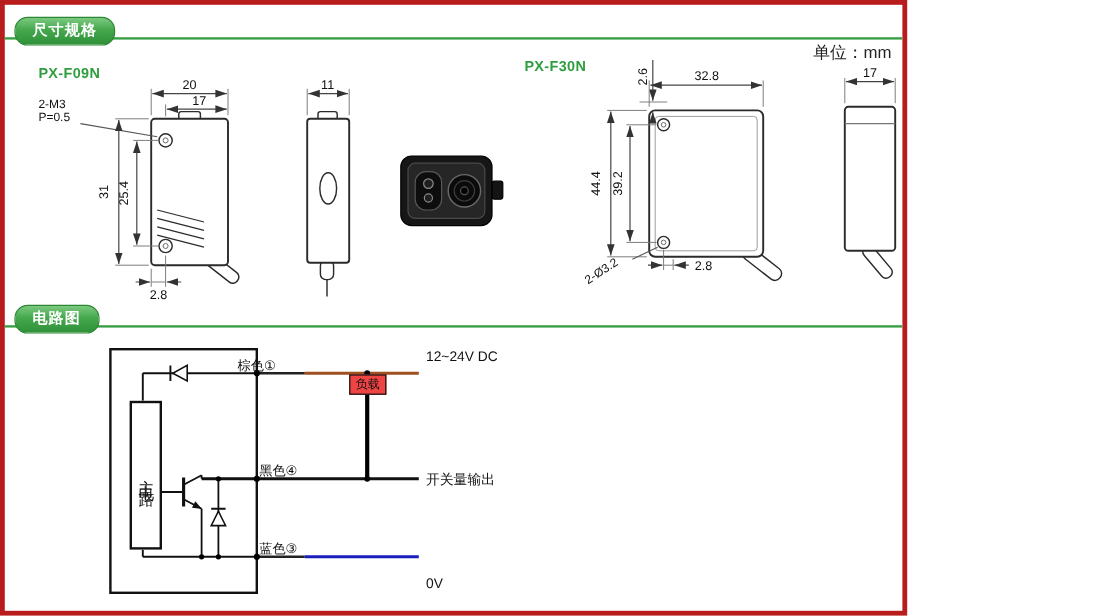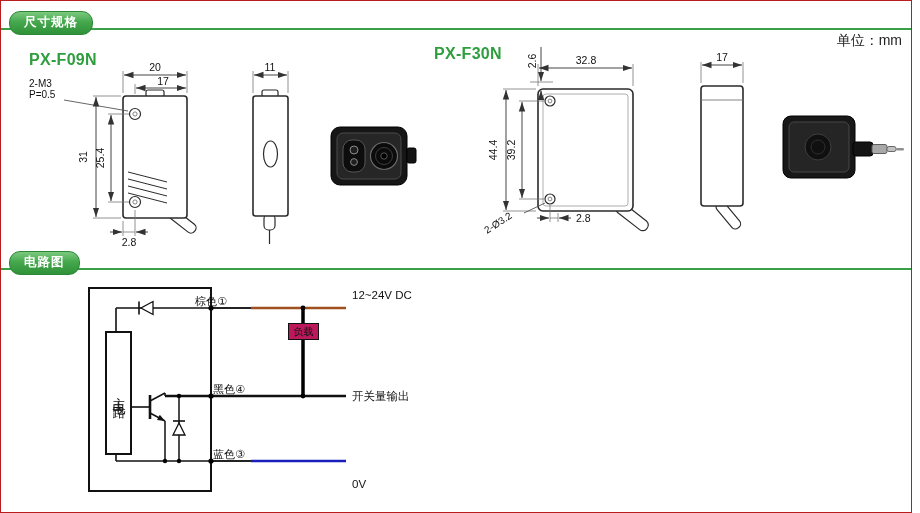--- a/index.html
+++ b/index.html
@@ -1,30 +1,30 @@
 <!DOCTYPE html>
 <html><head>
 <meta charset="utf-8">
 <style>
   *{margin:0;padding:0;box-sizing:border-box}
   body{background:#fff}
-  .page{position:relative;width:912px;height:513px;background:#fff;overflow:hidden;
-        font-family:"Liberation Sans","DejaVu Sans",sans-serif;border:1px solid #b91c1c}
+  .page{position:relative;width:756px;height:513px;background:#fff;overflow:hidden;
+        font-family:"Liberation Sans","DejaVu Sans",sans-serif;border:4px solid #b91c1c}
   .layer{position:absolute;left:0}
   .rule{position:absolute;left:0;right:0;height:2px;background:#3aa047;z-index:1}
   .badge{position:absolute;background:linear-gradient(180deg,#7cc97f 0%,#45a84d 45%,#2f9138 100%);
          border:1px solid #2b8733;color:#fff;font-size:12.5px;font-weight:bold;line-height:1;
          padding:4px 14px 5px;border-radius:11px;letter-spacing:1px;z-index:3}
   .unit-label{position:absolute;right:9px;top:31px;font-size:14px;color:#222;z-index:2}
-  .prod-name{position:absolute;color:#2f9e3f;font-size:16px;font-weight:bold;letter-spacing:.3px;z-index:2}
+  .prod-name{position:absolute;color:#2f9e3f;font-size:12px;font-weight:bold;letter-spacing:.3px;z-index:2}
   .main-circuit-box{position:absolute;left:104px;top:330px;width:27px;height:124px;border:2px solid #111;
          background:#fff;display:flex;align-items:center;justify-content:center;color:#111;z-index:2}
   .main-circuit-box span{writing-mode:vertical-rl;text-orientation:upright;font-size:13px;letter-spacing:5px}
-  .load-box{position:absolute;left:287px;top:322px;width:31px;height:17px;border:1px solid #111;background:#be185d;
-         display:flex;align-items:center;justify-content:center;font-size:10px;color:#111;z-index:2}
+  .load-box{position:absolute;left:287px;top:308px;width:31px;height:17px;border:1px solid #111;background:#ef4444;
+         display:flex;align-items:flex-start;justify-content:center;font-size:10px;color:#111;z-index:2}
   .wire-label{position:absolute;font-size:11px;color:#111;z-index:2}
   .terminal-label{position:absolute;font-size:11.5px;color:#111;z-index:2}
   svg text{font-family:"Liberation Sans","DejaVu Sans",sans-serif;font-size:10.5px;fill:#111}
   .body{fill:#fff;stroke:#2b2b2b;stroke-width:1.6}
   .thin{fill:#fff;stroke:#2b2b2b;stroke-width:1.2}
   .dim{stroke:#444;stroke-width:1;fill:none}
   .ext{stroke:#777;stroke-width:.8}
   .ldr{stroke:#555;stroke-width:.9;fill:none}
   .hatch{stroke:#2b2b2b;stroke-width:1}
 </style>

